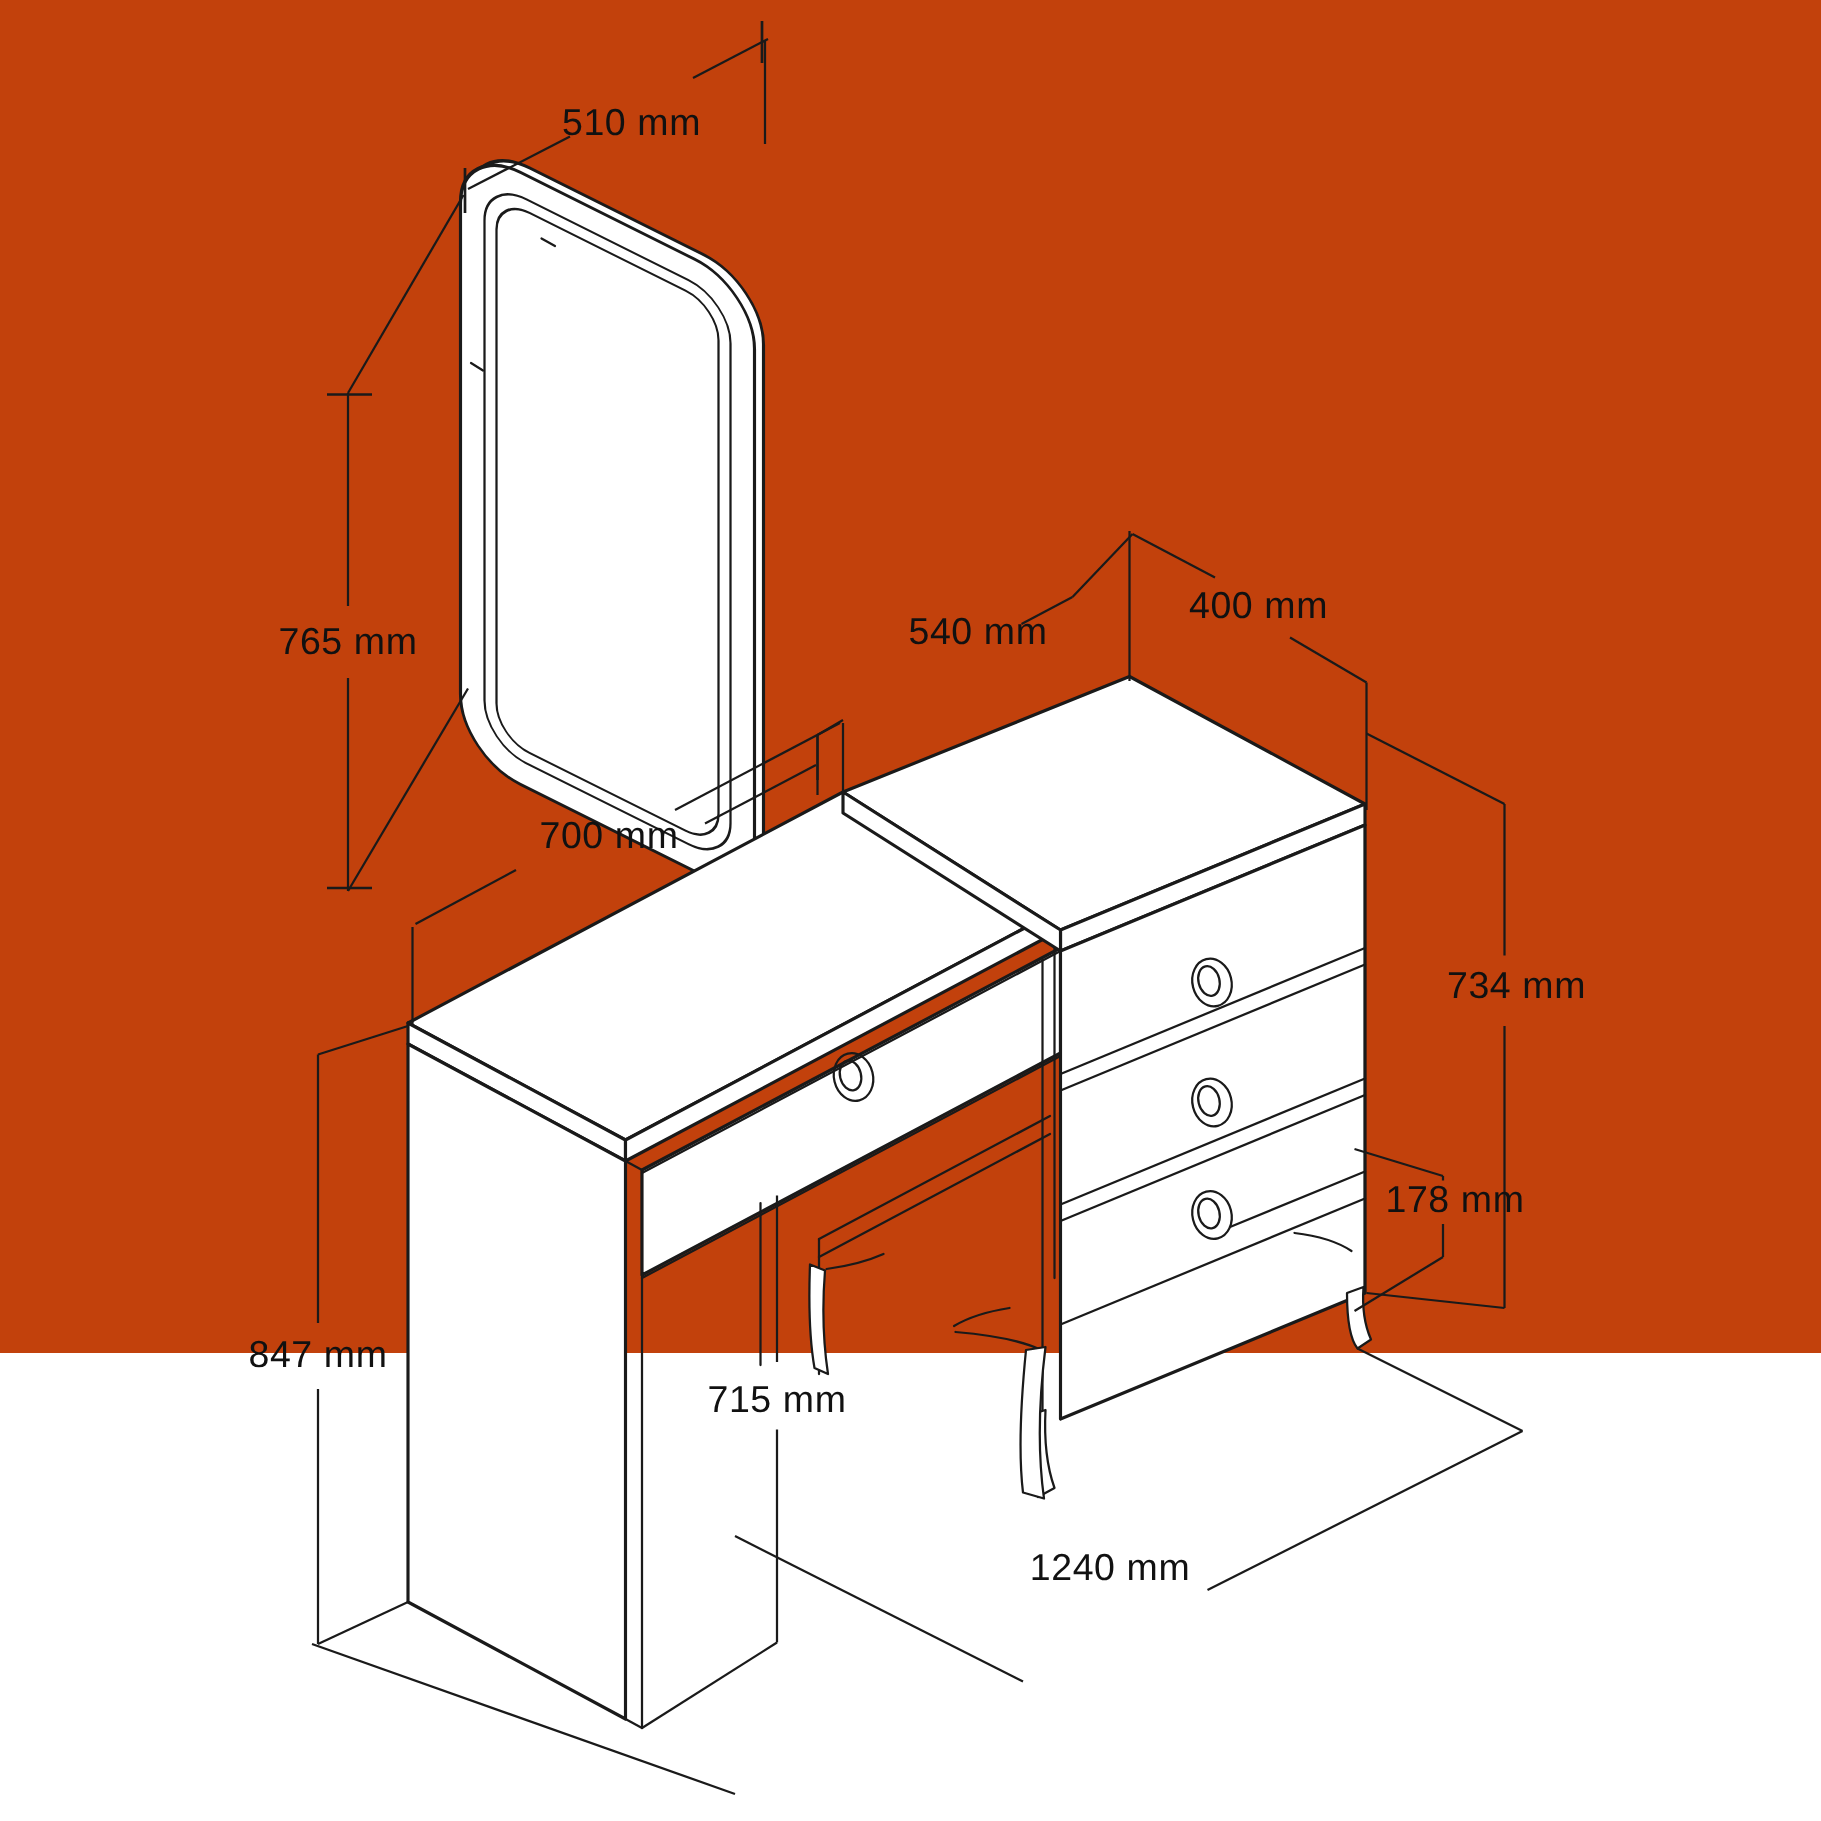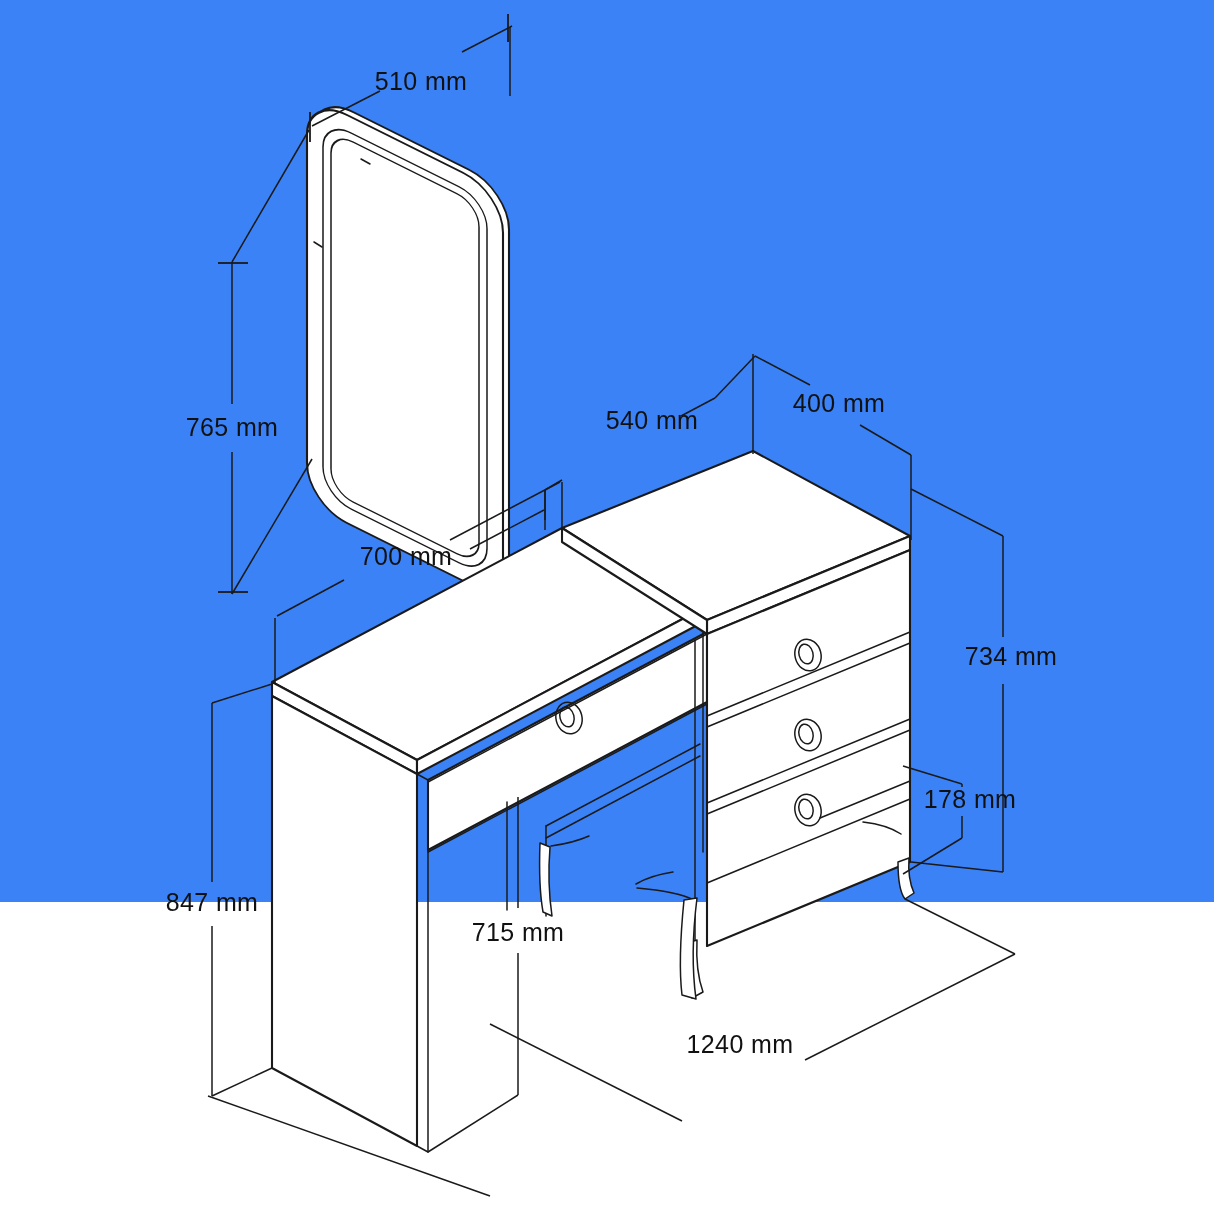--- a/index.html
+++ b/index.html
@@ -10,21 +10,21 @@
   body {
     width: 1214px;
     height: 1214px;
     font-family: "Liberation Sans", sans-serif;
     overflow: hidden;
   }
   #sheet {
     position: relative;
     width: 1214px;
     height: 902px;
-    background: #3b82f6;
+    background: #c2410c;
   }
   svg#drawing {
     position: absolute;
     left: 0;
     top: 0;
     width: 1214px;
     height: 1214px;
     display: block;
   }
   .obj-thin {

